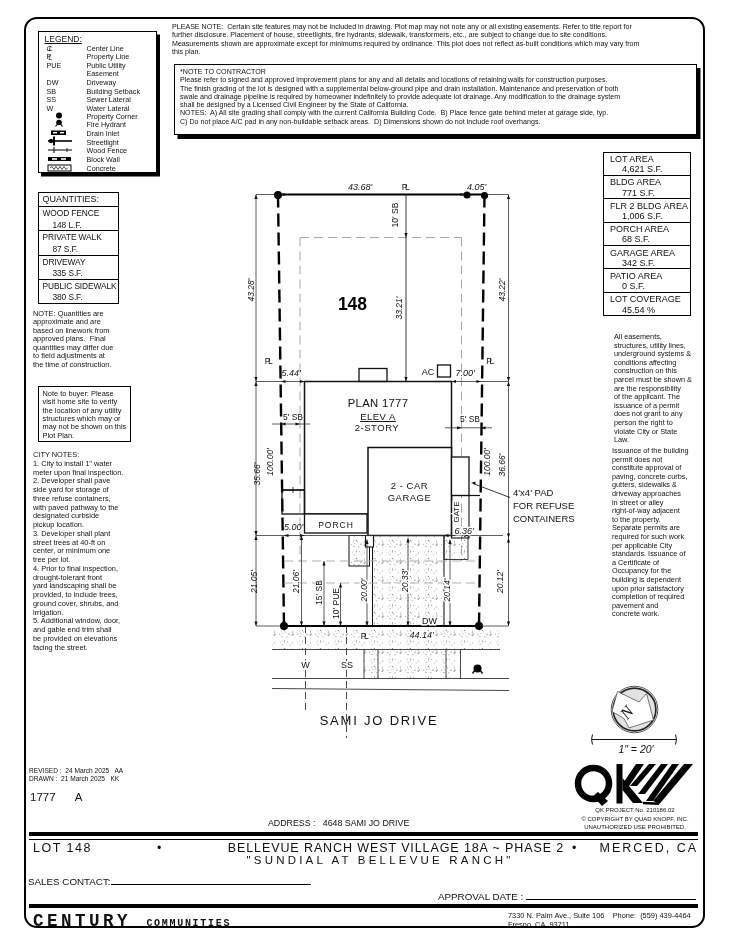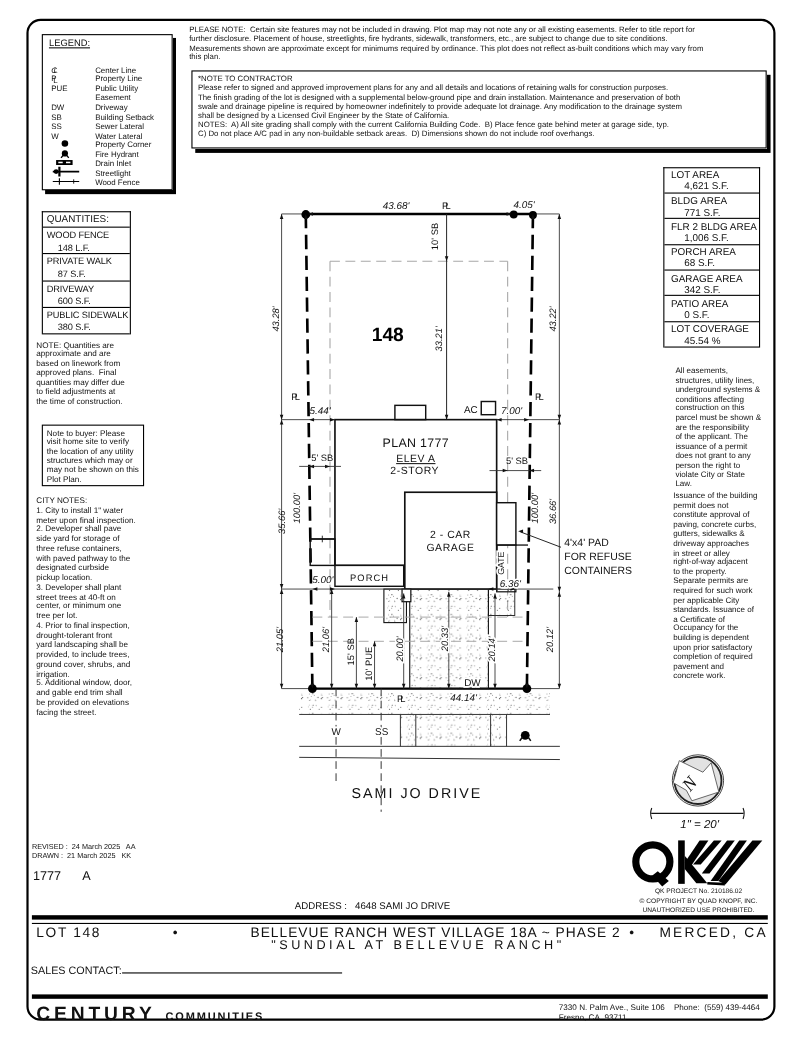--- a/index.html
+++ b/index.html
@@ -4,21 +4,21 @@
 html,body{margin:0;padding:0;background:#fff}
 #page{position:relative;width:729px;height:947px;background:#fff;overflow:hidden;
 font-family:"Liberation Sans",sans-serif;color:#111}
 </style></head>
 <body>
 <div id="page">
 
 <div style="position:absolute;left:24px;top:17px;width:677px;height:906.5px;border:2.6px solid #000;border-radius:13px"></div>
 
 <div style="position:absolute;left:37.5px;top:30.5px;width:111px;height:138px;border:1.4px solid #000;box-shadow:3px 3.5px 0 #000;font-size:7.2px;padding:2.5px 0 0 6px;overflow:hidden">
-<div style="text-decoration:underline;font-size:8.5px;margin-bottom:15px">LEGEND:</div>
+<div style="text-decoration:underline;font-size:8.5px;margin-bottom:0">LEGEND:</div>
 <div style="display:flex;height:8.55px;align-items:center">
         <div style="width:40px;flex:none;padding-left:2px"><span style="display:inline-block;position:relative;font-style:italic">C<span style="position:absolute;left:2.2px;top:0.6px">L</span></span></div>
         <div>Center Line</div>
       </div>
       <div style="display:flex;height:8.55px;align-items:center">
         <div style="width:40px;flex:none;padding-left:2px"><span style="display:inline-block;position:relative">P<span style="position:absolute;left:1.8px;top:0.8px">L</span></span></div>
         <div>Property Line</div>
       </div>
       <div style="display:flex;height:8.55px;align-items:center">
         <div style="width:40px;flex:none;padding-left:2px">PUE</div>
@@ -43,21 +43,21 @@
       <div style="display:flex;height:8.55px;align-items:center">
         <div style="width:40px;flex:none;padding-left:2px">W</div>
         <div>Water Lateral</div>
       </div>
       <div style="display:flex;height:8.55px;align-items:flex-start">
         <div style="width:40px;flex:none;padding-left:2px"><svg width="22" height="7">
             <circle cx="12" cy="3.5" r="3" fill="#000"></circle>
           </svg></div>
         <div>Property Corner</div>
       </div>
-      <div style="display:flex;height:8.55px;align-items:flex-start">
+      <div style="display:flex;height:8.55px;align-items:flex-end">
         <div style="width:40px;flex:none;padding-left:2px"><svg width="22" height="8">
             <circle cx="12" cy="3.5" r="2.8" fill="#000"></circle>
             <line x1="8.5" y1="7.5" x2="10.5" y2="5" stroke="#000" stroke-width="1.2"></line>
             <line x1="15.5" y1="7.5" x2="13.5" y2="5" stroke="#000" stroke-width="1.2"></line>
           </svg></div>
         <div>Fire Hydrant</div>
       </div>
       <div style="display:flex;height:8.55px;align-items:flex-start">
         <div style="width:40px;flex:none;padding-left:2px"><svg width="22" height="6">
             <rect x="4" y="0.5" width="15" height="4.5" fill="#000"></rect>
@@ -83,21 +83,21 @@
         <div>Wood Fence</div>
       </div>
       <div style="display:flex;height:8.55px;align-items:flex-end">
         <div style="width:40px;flex:none;padding-left:2px"><svg width="26" height="6">
             <rect x="1" y="1" width="23" height="4" fill="#000"></rect>
             <rect x="5" y="2.2" width="5" height="1.6" fill="#fff"></rect>
             <rect x="14" y="2.2" width="5" height="1.6" fill="#fff"></rect>
           </svg></div>
         <div>Block Wall</div>
       </div>
-      <div style="display:flex;height:8.55px;align-items:center">
+      <div style="display:flex;height:8.55px;align-items:flex-start">
         <div style="width:40px;flex:none;padding-left:2px"><svg width="26" height="8">
             <rect x="1" y="1" width="23" height="6" fill="none" stroke="#000" stroke-width="1"></rect>
             <path d="M3 4 l2 -1.5 l2 3 l2 -3 l2 3 l2 -3 l2 3 l2 -3 l2 3 l2 -2" stroke="#000" fill="none" stroke-width="0.7"></path>
           </svg></div>
         <div>Concrete</div>
       </div>
 </div>
 
 <div style="position:absolute;left:172px;top:23px;width:527px;font-size:7.1px;line-height:8.35px">
 PLEASE NOTE:&nbsp; Certain site features may not be included in drawing. Plot map may not note any or all existing easements. Refer to title report for<br>
@@ -113,21 +113,21 @@
 swale and drainage pipeline is required by homeowner indefinitely to provide adequate lot drainage. Any modification to the drainage system<br>
 shall be designed by a Licensed Civil Engineer by the State of California.<br>
 NOTES:&nbsp; A) All site grading shall comply with the current California Building Code.&nbsp; B) Place fence gate behind meter at garage side, typ.<br>
 C) Do not place A/C pad in any non-buildable setback areas.&nbsp; D) Dimensions shown do not include roof overhangs.
 </div>
 
 <div style="position:absolute;left:37.5px;top:192px;width:79px;border:1.4px solid #000;border-bottom:none">
 <div style="border-bottom:1.4px solid #000;height:12px;padding:1px 0 0 4px;font-size:9px;white-space:nowrap">QUANTITIES:</div>
       <div style="border-bottom:1.4px solid #000;height:22.3px;padding:1px 0 0 4px;font-size:8.4px;line-height:11.5px;white-space:nowrap;letter-spacing:-0.1px">WOOD FENCE<br><span style="padding-left:10px">148 L.F.</span></div>
       <div style="border-bottom:1.4px solid #000;height:22.3px;padding:1px 0 0 4px;font-size:8.4px;line-height:11.5px;white-space:nowrap;letter-spacing:-0.1px">PRIVATE WALK<br><span style="padding-left:10px">87 S.F.</span></div>
-      <div style="border-bottom:1.4px solid #000;height:22.3px;padding:1px 0 0 4px;font-size:8.4px;line-height:11.5px;white-space:nowrap;letter-spacing:-0.1px">DRIVEWAY<br><span style="padding-left:10px">600 S.F.</span></div>
+      <div style="border-bottom:1.4px solid #000;height:22.3px;padding:1px 0 0 4px;font-size:8.4px;line-height:11.5px;white-space:nowrap;letter-spacing:-0.1px">DRIVEWAY<br><span style="padding-left:10px">335 S.F.</span></div>
       <div style="border-bottom:1.4px solid #000;height:22.3px;padding:1px 0 0 4px;font-size:8.4px;line-height:11.5px;white-space:nowrap;letter-spacing:-0.1px">PUBLIC SIDEWALK<br><span style="padding-left:10px">380 S.F.</span></div>
 </div>
 
 <div style="position:absolute;left:33px;top:310px;width:112px;font-size:7.4px;line-height:8.45px">
 NOTE: Quantities are<br>approximate and are<br>based on linework from<br>approved plans.&nbsp; Final<br>quantities may differ due<br>to field adjustments at<br>the time of construction.
 </div>
 
 <div style="position:absolute;left:37.5px;top:386px;width:87px;height:51px;border:1.6px solid #000;font-size:7.4px;line-height:8.35px;padding:3px 0 0 4px">
 Note to buyer: Please<br>visit home site to verify<br>the location of any utility<br>structures which may or<br>may not be shown on this<br>Plot Plan.
 </div>
@@ -193,24 +193,25 @@
 <span style="position:absolute;left:196px;width:400px;text-align:center;letter-spacing:0.9px">BELLEVUE RANCH WEST VILLAGE 18A ~ PHASE 2</span>
 <span style="position:absolute;left:572px">•</span>
 <span style="position:absolute;left:598px;width:100px;text-align:right;letter-spacing:2px">MERCED, CA</span>
 </div>
 
 <div style="position:absolute;left:180px;top:853.5px;width:400px;text-align:center;font-size:11.5px;letter-spacing:3.2px">"SUNDIAL AT BELLEVUE RANCH"</div>
 
 <div style="position:absolute;left:28px;top:872.5px;font-size:9.8px">SALES CONTACT:<span style="display:inline-block;width:200px;border-bottom:1px solid #000;height:11px"></span></div>
 
 
+<div style="position:absolute;left:438px;top:888px;font-size:9.8px">APPROVAL DATE :&nbsp;<span style="display:inline-block;width:170px;border-bottom:1px solid #000;height:11px"></span></div>
 
 <div style="position:absolute;left:28.5px;top:903.5px;width:669px;height:4.6px;background:#000"></div>
 
-<div style="position:absolute;left:33px;top:911px;font-family:Liberation Sans, sans-serif;font-size:17.5px;letter-spacing:3.5px;font-weight:bold">CENTURY<span style="font-size:10px;letter-spacing:1.7px;font-weight:bold">&nbsp;&nbsp;COMMUNITIES</span></div>
+<div style="position:absolute;left:33px;top:911px;font-family:Liberation Mono, monospace;font-size:17.5px;letter-spacing:3.5px;font-weight:bold">CENTURY<span style="font-size:10px;letter-spacing:1.7px;font-weight:bold">&nbsp;&nbsp;COMMUNITIES</span></div>
 
 <div style="position:absolute;left:508px;top:910.5px;font-size:7.4px;line-height:9px">7330 N. Palm Ave., Suite 106&nbsp;&nbsp;&nbsp; Phone:&nbsp; (559) 439-4464<br>Fresno, CA&nbsp; 93711</div>
 
 <svg width="729" height="947" viewBox="0 0 729 947" style="position:absolute;left:0;top:0">
       <defs>
         <pattern id="stip" width="18" height="18" patternUnits="userSpaceOnUse">
           <circle cx="11.4" cy="0.9" r="0.37" fill="#444"></circle>
           <circle cx="4.3" cy="13.0" r="0.47" fill="#444"></circle>
           <circle cx="15.7" cy="2.0" r="0.41" fill="#444"></circle>
           <circle cx="1.0" cy="4.2" r="0.43" fill="#444"></circle>

